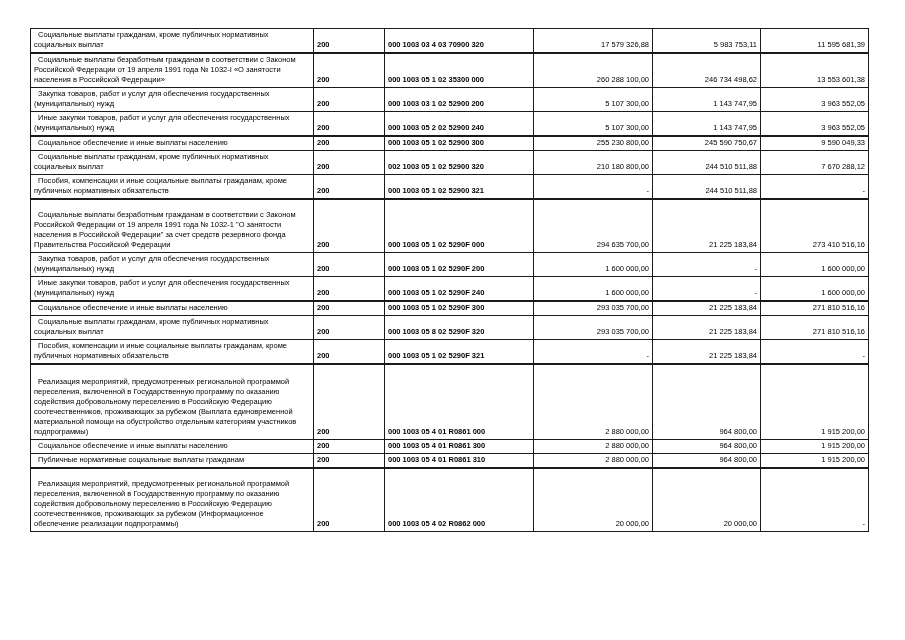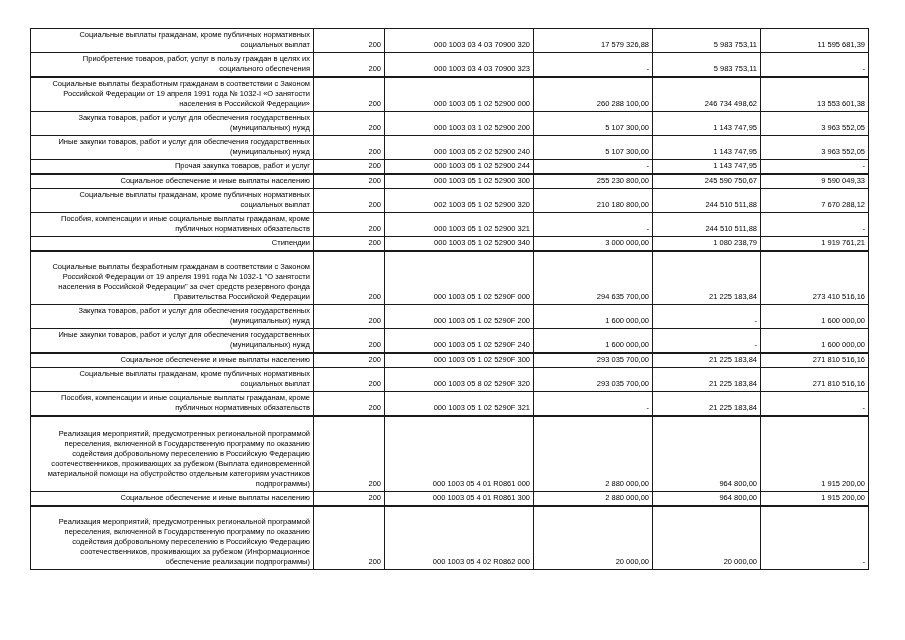--- a/index.html
+++ b/index.html
@@ -27,28 +27,29 @@
   table.budget-table td {
     border: 1px solid #1a1a1a;
     vertical-align: bottom;
     font-size: 7.5px;
     line-height: 10px;
     padding: 1px 3px 2px 3px;
     overflow: hidden;
     word-wrap: break-word;
   }
   td.desc {
-    text-align: right;
+    text-align: left;
     text-indent: 4px;
     padding-left: 2px;
     padding-right: 8px;
   }
   td.kvr, td.code {
-    text-align: right;
+    text-align: left;
     white-space: nowrap;
+    font-weight: bold;
   }
   td.num {
     text-align: right;
     white-space: nowrap;
   }
   tr.section td {
     border-top-width: 2px;
   }
 </style>
 </head>
@@ -66,60 +67,44 @@
     </colgroup>
     <tbody id="table-body">
         <tr>
     <td class="desc">Социальные выплаты гражданам, кроме публичных нормативных социальных выплат</td>
     <td class="kvr">200</td>
     <td class="code">000 1003 03 4 03 70900 320</td>
     <td class="num">17 579 326,88</td>
     <td class="num">5 983 753,11</td>
     <td class="num">11 595 681,39</td>
   </tr>
-        <tr>
-    <td class="desc">Приобретение товаров, работ, услуг в пользу граждан в целях их социального обеспечения</td>
-    <td class="kvr">200</td>
-    <td class="code">000 1003 03 4 03 70900 323</td>
-    <td class="num">-</td>
-    <td class="num">5 983 753,11</td>
-    <td class="num">-</td>
-  </tr>
         <tr class="section">
     <td class="desc">Социальные выплаты безработным гражданам в соответствии с Законом Российской Федерации от 19 апреля 1991 года № 1032-I «О занятости населения в Российской Федерации»</td>
     <td class="kvr">200</td>
-    <td class="code">000 1003 05 1 02 52900 000</td>
+    <td class="code">000 1003 05 1 02 35300 000</td>
     <td class="num">260 288 100,00</td>
     <td class="num">246 734 498,62</td>
     <td class="num">13 553 601,38</td>
   </tr>
         <tr>
     <td class="desc">Закупка товаров, работ и услуг для обеспечения государственных (муниципальных) нужд</td>
     <td class="kvr">200</td>
     <td class="code">000 1003 03 1 02 52900 200</td>
     <td class="num">5 107 300,00</td>
     <td class="num">1 143 747,95</td>
     <td class="num">3 963 552,05</td>
   </tr>
         <tr>
     <td class="desc">Иные закупки товаров, работ и услуг для обеспечения государственных (муниципальных) нужд</td>
     <td class="kvr">200</td>
     <td class="code">000 1003 05 2 02 52900 240</td>
     <td class="num">5 107 300,00</td>
     <td class="num">1 143 747,95</td>
     <td class="num">3 963 552,05</td>
   </tr>
-        <tr>
-    <td class="desc">Прочая закупка товаров, работ и услуг</td>
-    <td class="kvr">200</td>
-    <td class="code">000 1003 05 1 02 52900 244</td>
-    <td class="num">-</td>
-    <td class="num">1 143 747,95</td>
-    <td class="num">-</td>
-  </tr>
         <tr class="section">
     <td class="desc">Социальное обеспечение и иные выплаты населению</td>
     <td class="kvr">200</td>
     <td class="code">000 1003 05 1 02 52900 300</td>
     <td class="num">255 230 800,00</td>
     <td class="num">245 590 750,67</td>
     <td class="num">9 590 049,33</td>
   </tr>
         <tr>
     <td class="desc">Социальные выплаты гражданам, кроме публичных нормативных социальных выплат</td>
@@ -130,28 +115,20 @@
     <td class="num">7 670 288,12</td>
   </tr>
         <tr>
     <td class="desc">Пособия, компенсации и иные социальные выплаты гражданам, кроме публичных нормативных обязательств</td>
     <td class="kvr">200</td>
     <td class="code">000 1003 05 1 02 52900 321</td>
     <td class="num">-</td>
     <td class="num">244 510 511,88</td>
     <td class="num">-</td>
   </tr>
-        <tr>
-    <td class="desc">Стипендии</td>
-    <td class="kvr">200</td>
-    <td class="code">000 1003 05 1 02 52900 340</td>
-    <td class="num">3 000 000,00</td>
-    <td class="num">1 080 238,79</td>
-    <td class="num">1 919 761,21</td>
-  </tr>
         <tr class="section" style="height: 53px;">
     <td class="desc">Социальные выплаты безработным гражданам в соответствии с Законом Российской Федерации от 19 апреля 1991 года № 1032-1 "О занятости населения в Российской Федерации" за счет средств резервного фонда Правительства Российской Федерации</td>
     <td class="kvr">200</td>
     <td class="code">000 1003 05 1 02 5290F 000</td>
     <td class="num">294 635 700,00</td>
     <td class="num">21 225 183,84</td>
     <td class="num">273 410 516,16</td>
   </tr>
         <tr>
     <td class="desc">Закупка товаров, работ и услуг для обеспечения государственных (муниципальных) нужд</td>
@@ -198,20 +175,28 @@
     <td class="kvr">200</td>
     <td class="code">000 1003 05 4 01 R0861 000</td>
     <td class="num">2 880 000,00</td>
     <td class="num">964 800,00</td>
     <td class="num">1 915 200,00</td>
   </tr>
         <tr>
     <td class="desc">Социальное обеспечение и иные выплаты населению</td>
     <td class="kvr">200</td>
     <td class="code">000 1003 05 4 01 R0861 300</td>
+    <td class="num">2 880 000,00</td>
+    <td class="num">964 800,00</td>
+    <td class="num">1 915 200,00</td>
+  </tr>
+        <tr>
+    <td class="desc">Публичные нормативные социальные выплаты гражданам</td>
+    <td class="kvr">200</td>
+    <td class="code">000 1003 05 4 01 R0861 310</td>
     <td class="num">2 880 000,00</td>
     <td class="num">964 800,00</td>
     <td class="num">1 915 200,00</td>
   </tr>
         <tr class="section" style="height: 63px;">
     <td class="desc">Реализация мероприятий, предусмотренных региональной программой переселения, включенной в Государственную программу по оказанию содействия добровольному переселению в Российскую Федерацию соотечественников, проживающих за рубежом (Информационное обеспечение реализации подпрограммы)</td>
     <td class="kvr">200</td>
     <td class="code">000 1003 05 4 02 R0862 000</td>
     <td class="num">20 000,00</td>
     <td class="num">20 000,00</td>

